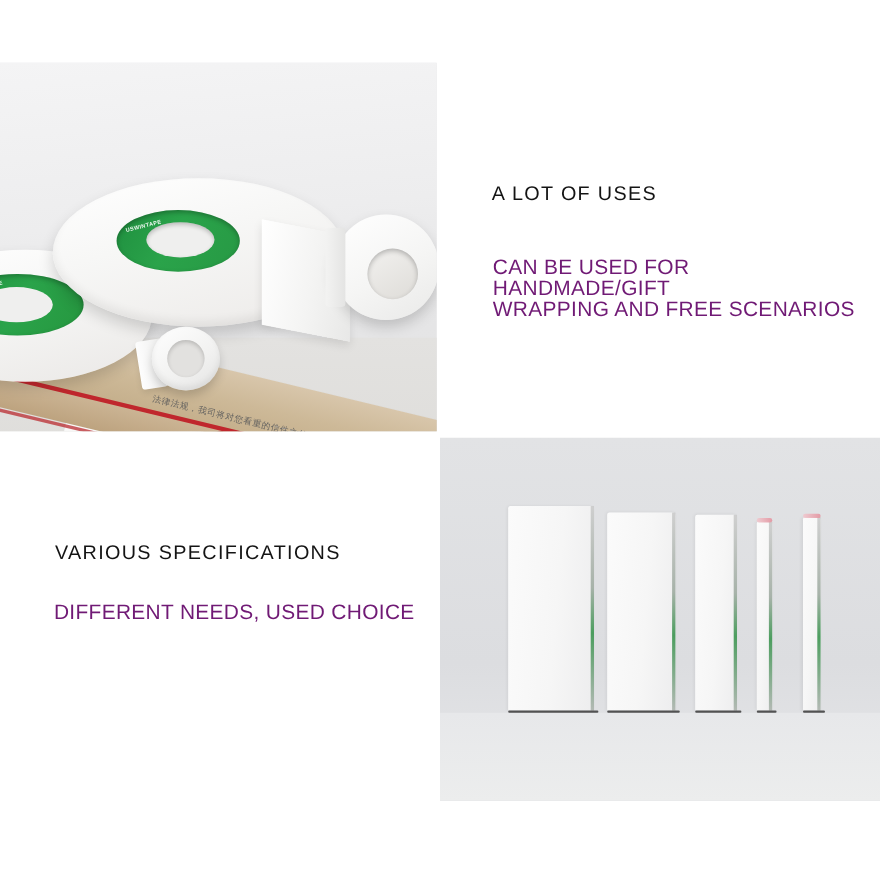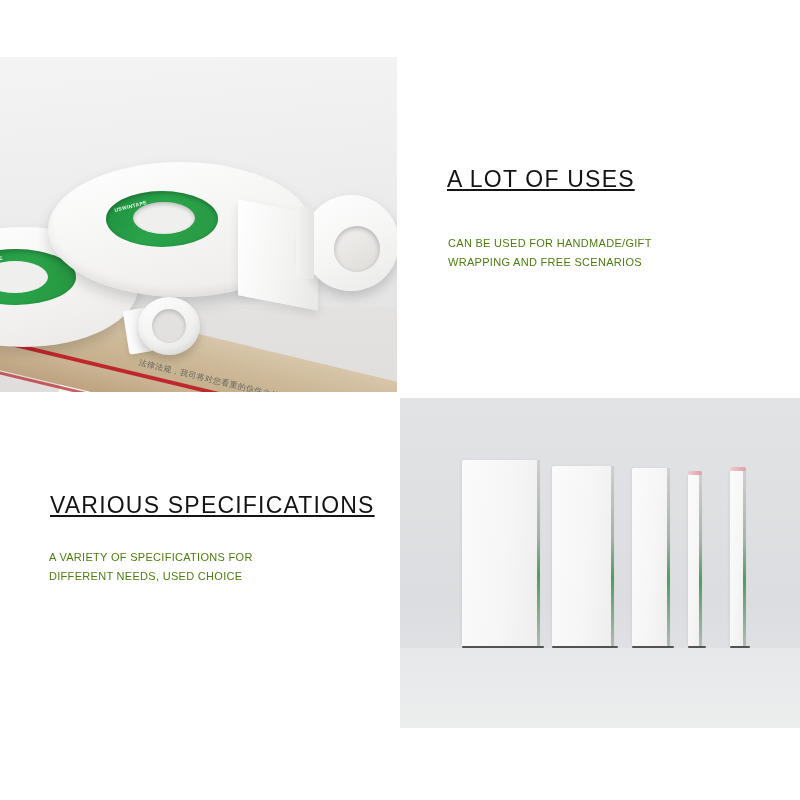--- a/index.html
+++ b/index.html
@@ -109,23 +109,23 @@
   .sp-edge{position:absolute;top:0;right:0;width:3px;height:100%;
            background:linear-gradient(180deg,#c9c9c9 0%,#9aa79c 40%,#2f8f45 62%,#a9b0aa 100%);
            opacity:.85;}
   .sp-top{position:absolute;top:-3px;left:0;right:0;height:4px;
           background:linear-gradient(90deg,#f0c9cf,#e4939f);border-radius:2px;opacity:.9;}
   .sp-shadow{position:absolute;height:2px;background:#3a3a3a;opacity:.85;
              bottom:80px;border-radius:1px;}
 
   
   .txt{position:absolute;}
-  .h-main{font-size:23px;font-weight:400;letter-spacing:1.2px;color:#141414;
-          white-space:nowrap;text-decoration:underline;}
-  .p-sub{font-size:11px;font-weight:400;letter-spacing:.3px;color:#4d7c0f;
+  .h-main{font-size:18px;font-weight:400;letter-spacing:1.2px;color:#141414;
+          white-space:nowrap;}
+  .p-sub{font-size:19px;font-weight:400;letter-spacing:.3px;color:#701a75;
          line-height:19px;}
   .sub-line{display:block;}
 </style>
 </head>
 <body>
 
 <div class="stage">
 
   <div class="photo-tl">
     <div class="tl-bg"></div>
@@ -168,21 +168,20 @@
   </div>
   <div class="txt p-sub" style="left:448px;top:234px;width:330px;">
     <span class="sub-line">CAN BE USED FOR HANDMADE/GIFT</span>
     <span class="sub-line">WRAPPING AND FREE SCENARIOS</span>
   </div>
 
   <div class="txt" style="left:50px;top:492px;">
     <div class="h-main">VARIOUS SPECIFICATIONS</div>
   </div>
   <div class="txt p-sub" style="left:49px;top:548px;width:330px;">
-    <span class="sub-line">A VARIETY OF SPECIFICATIONS FOR</span>
     <span class="sub-line">DIFFERENT NEEDS, USED CHOICE</span>
   </div>
 
   <div class="photo-br">
     <div class="br-bg"></div>
     <div class="br-floor"></div>
     <div id="roll-row">
         <div class="sp-roll" style="left: 62px; width: 78px; height: 186px;">
           <div class="sp-edge"></div>
         </div>

